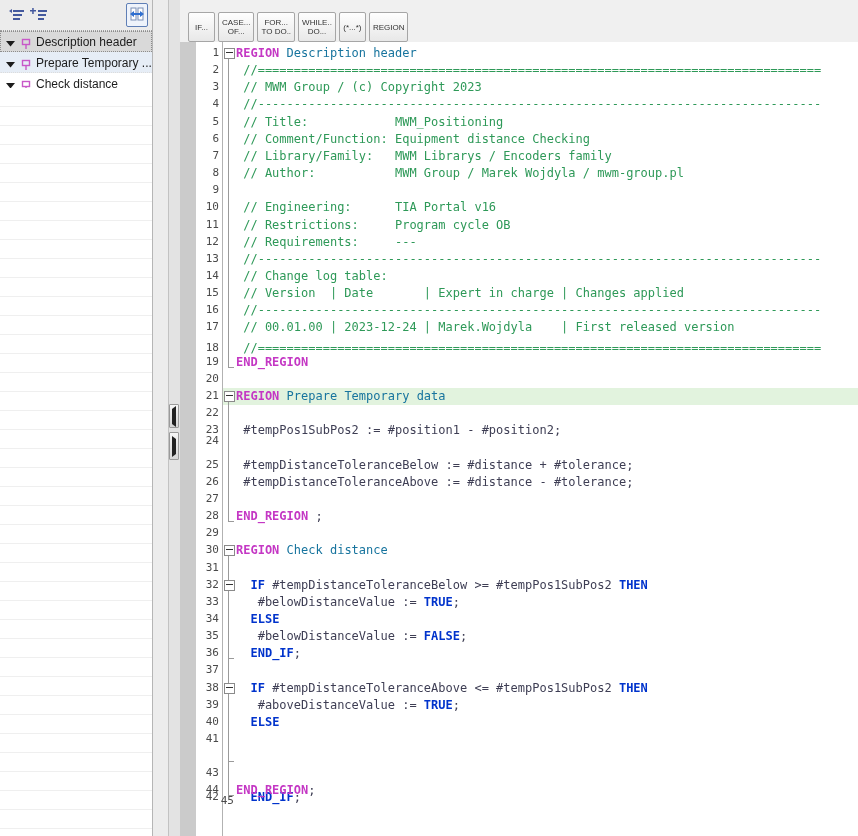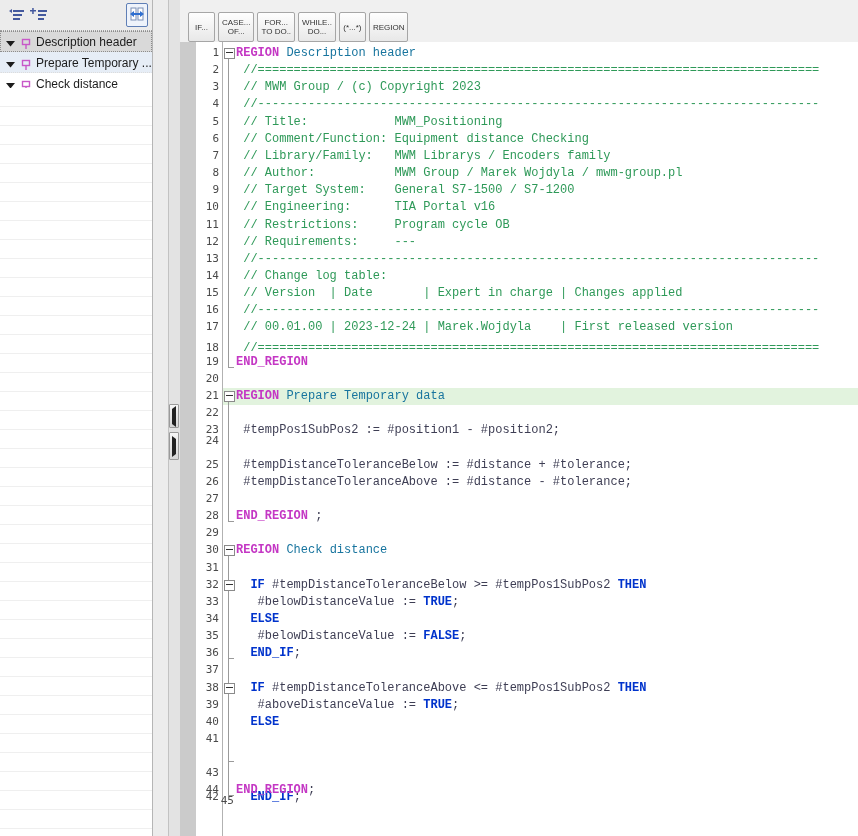--- a/index.html
+++ b/index.html
@@ -44,21 +44,21 @@
   .snip-btn{min-width:27px;height:30px;background:linear-gradient(#fefefe,#e8e8e8);border:1px solid #a6a6a6;
             border-radius:2px;font-family:"Liberation Sans",sans-serif;font-size:8px;color:#333;
             line-height:9px;padding:2px 3px;cursor:pointer;display:flex;flex-direction:column;align-items:center;justify-content:center;}
 
   .code-area{position:absolute;left:0;top:42px;width:678px;height:794px;background:#fff;
              font-family:"DejaVu Sans Mono","Liberation Mono",monospace;font-size:12px;}
   .margin-strip{position:absolute;left:0;top:0;width:16px;height:794px;background:#cbcbcb;}
   .gutter-sep{position:absolute;left:42px;top:0;width:1px;height:794px;background:#b2b2b2;}
   .line{position:absolute;left:0;width:678px;height:17px;white-space:pre;}
   .num{position:absolute;left:16px;top:1px;width:23px;text-align:right;font-size:11px;color:#4a4a4a;}
-  .content{position:absolute;left:56px;top:1px;font-family:Liberation Mono, monospace;}
+  .content{position:absolute;left:56px;top:1px;}
   .line-highlight{position:absolute;left:43px;right:0;height:17px;background:#e2f3de;}
   .seg.cm{color:#2e9958;}
   .seg.kw{color:#0033cc;font-weight:bold;}
   .seg.rg{color:#c437c4;font-weight:bold;}
   .seg.tl{color:#17749e;}
   .seg.tx{color:#3e3e54;}
   .fold-box{position:absolute;left:44px;width:9px;height:9px;background:#fff;border:1px solid #8a8a8a;cursor:pointer;}
   .fold-box::after{content:"";position:absolute;left:1px;right:1px;top:3px;height:1px;background:#333;}
   .scope-line{position:absolute;left:48px;width:1px;background:#9a9a9a;}
   .scope-tick{position:absolute;left:48px;width:6px;height:1px;background:#9a9a9a;}
@@ -178,21 +178,21 @@
         <div class="scope-tick" style="top: 719.15px;"></div>
         <div class="scope-tick" style="top: 753.45px;"></div>
         <div class="line" style="top: 3px;"><span class="num">1</span><span class="content"><span class="seg rg">REGION</span><span class="seg tl"> Description header</span></span></div>
         <div class="line" style="top: 20.15px;"><span class="num">2</span><span class="content"><span class="seg cm"> //==============================================================================</span></span></div>
         <div class="line" style="top: 37.3px;"><span class="num">3</span><span class="content"><span class="seg cm"> // MWM Group / (c) Copyright 2023</span></span></div>
         <div class="line" style="top: 54.45px;"><span class="num">4</span><span class="content"><span class="seg cm"> //------------------------------------------------------------------------------</span></span></div>
         <div class="line" style="top: 71.6px;"><span class="num">5</span><span class="content"><span class="seg cm"> // Title:            MWM_Positioning</span></span></div>
         <div class="line" style="top: 88.75px;"><span class="num">6</span><span class="content"><span class="seg cm"> // Comment/Function: Equipment distance Checking</span></span></div>
         <div class="line" style="top: 105.9px;"><span class="num">7</span><span class="content"><span class="seg cm"> // Library/Family:   MWM Librarys / Encoders family</span></span></div>
         <div class="line" style="top: 123.05px;"><span class="num">8</span><span class="content"><span class="seg cm"> // Author:           MWM Group / Marek Wojdyla / mwm-group.pl</span></span></div>
-        <div class="line" style="top: 140.2px;"><span class="num">9</span><span class="content"><span class="seg cm"> // Target System:    General S7-1500 / S7-1200</span></span></div>
+        <div class="line" style="top: 140.2px;"><span class="num">9</span></div>
         <div class="line" style="top: 157.35px;"><span class="num">10</span><span class="content"><span class="seg cm"> // Engineering:      TIA Portal v16</span></span></div>
         <div class="line" style="top: 174.5px;"><span class="num">11</span><span class="content"><span class="seg cm"> // Restrictions:     Program cycle OB</span></span></div>
         <div class="line" style="top: 191.65px;"><span class="num">12</span><span class="content"><span class="seg cm"> // Requirements:     ---</span></span></div>
         <div class="line" style="top: 208.8px;"><span class="num">13</span><span class="content"><span class="seg cm"> //------------------------------------------------------------------------------</span></span></div>
         <div class="line" style="top: 225.95px;"><span class="num">14</span><span class="content"><span class="seg cm"> // Change log table:</span></span></div>
         <div class="line" style="top: 243.1px;"><span class="num">15</span><span class="content"><span class="seg cm"> // Version  | Date       | Expert in charge | Changes applied</span></span></div>
         <div class="line" style="top: 260.25px;"><span class="num">16</span><span class="content"><span class="seg cm"> //------------------------------------------------------------------------------</span></span></div>
         <div class="line" style="top: 277.4px;"><span class="num">17</span><span class="content"><span class="seg cm"> // 00.01.00 | 2023-12-24 | Marek.Wojdyla    | First released version</span></span></div>
         <div class="line" style="top: 298px;"><span class="num">18</span><span class="content"><span class="seg cm"> //==============================================================================</span></span></div>
         <div class="line" style="top: 311.7px;"><span class="num">19</span><span class="content"><span class="seg rg">END_REGION</span></span></div>

